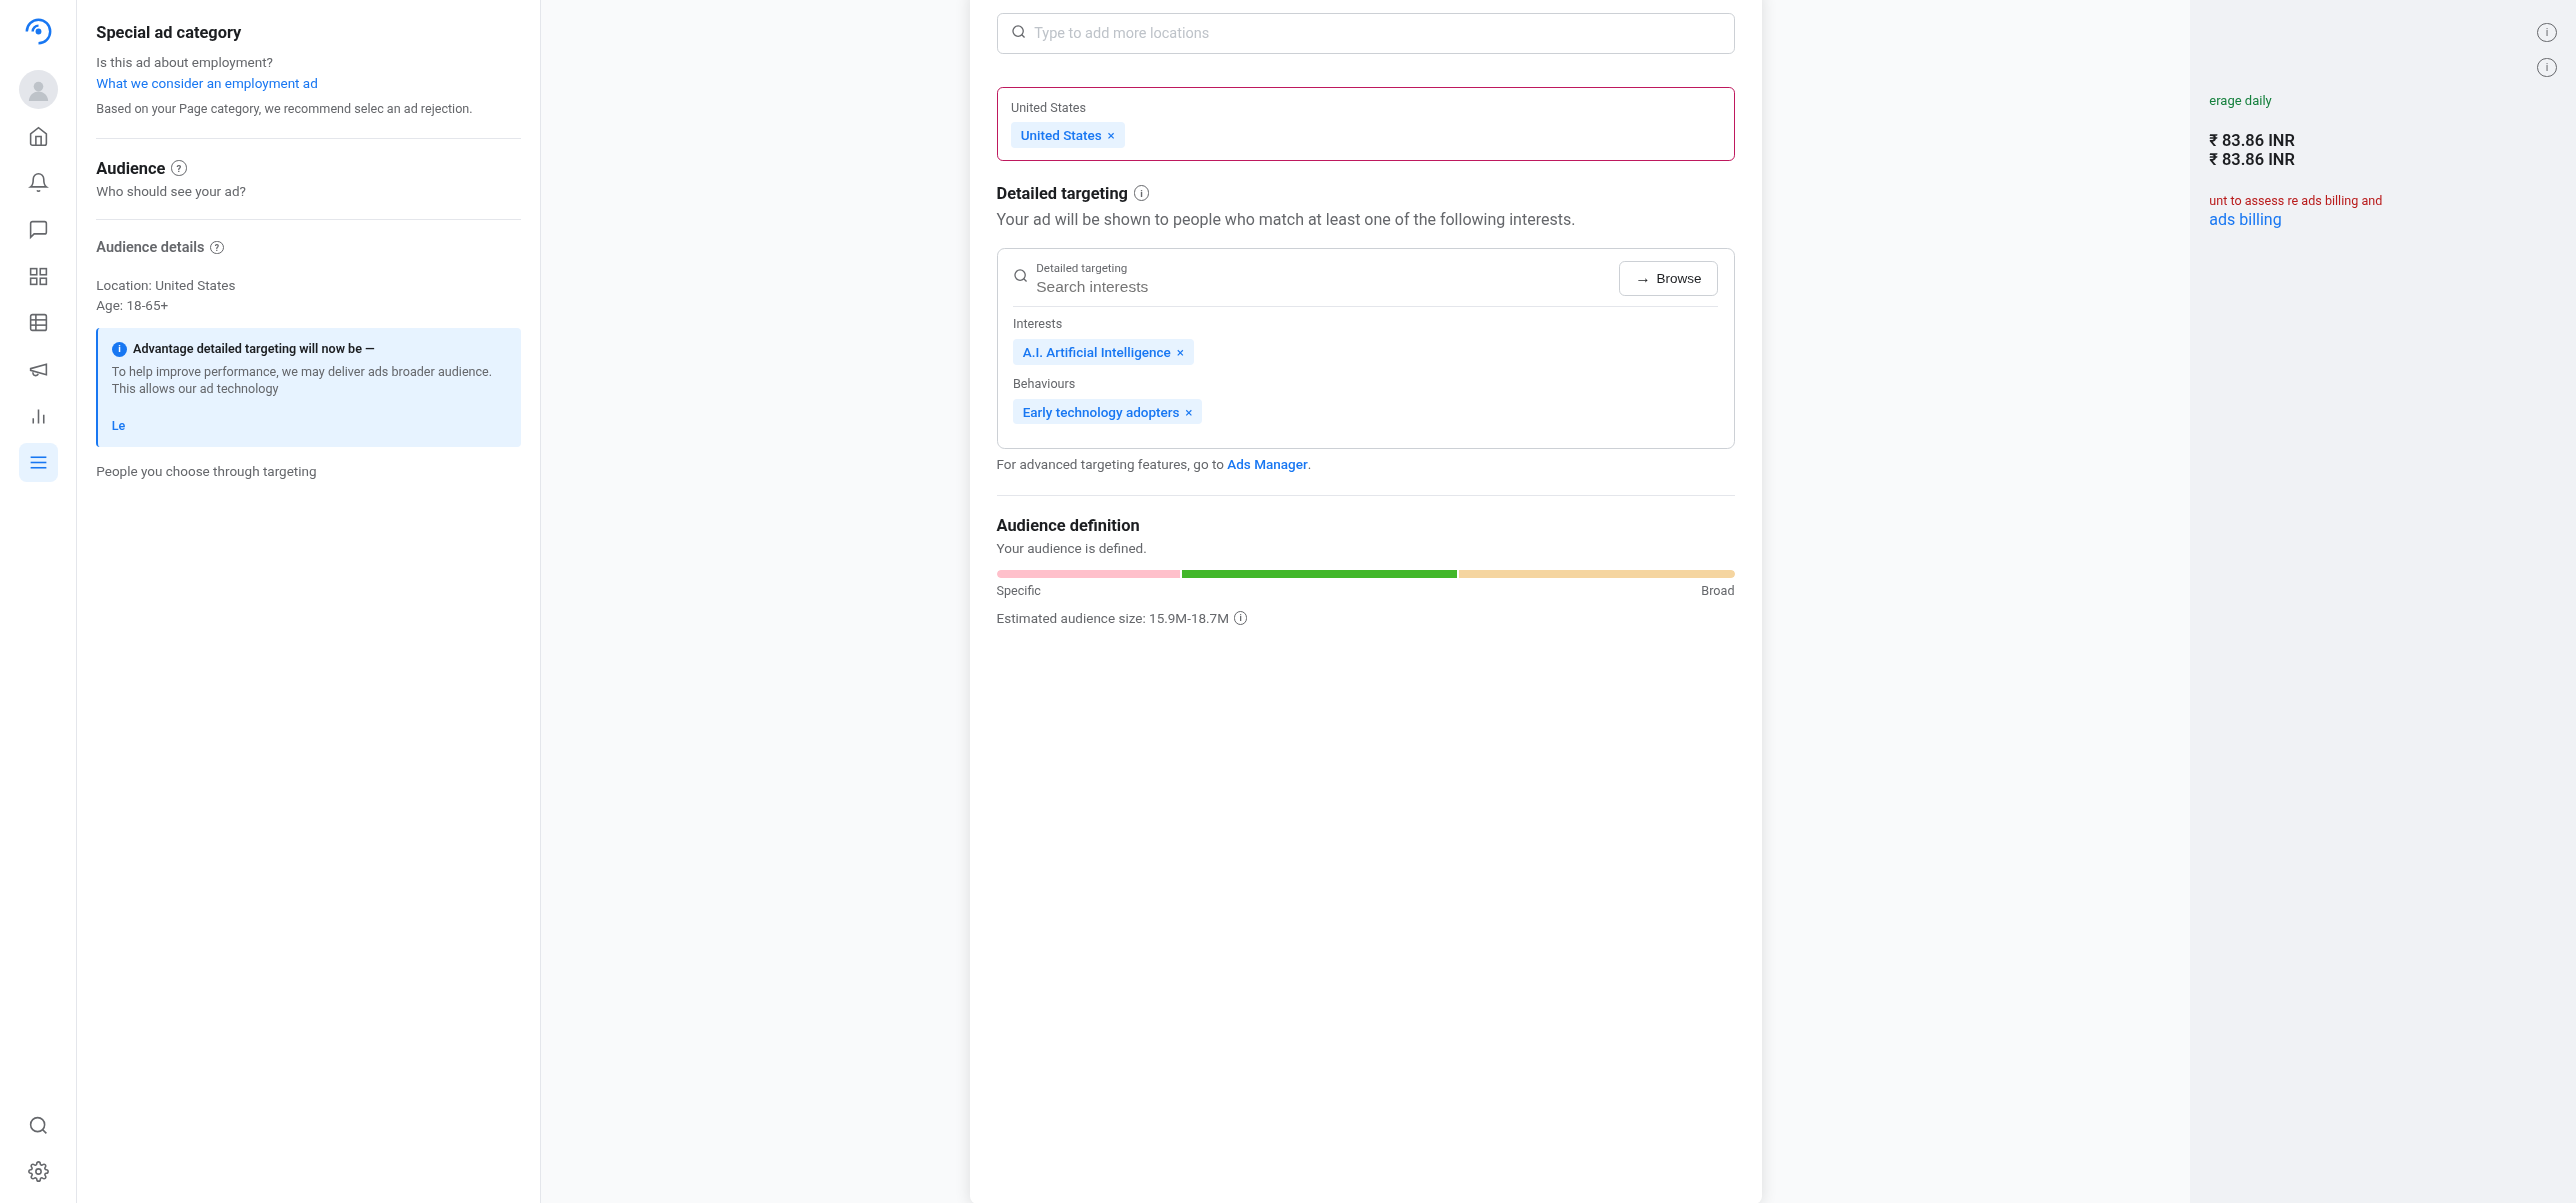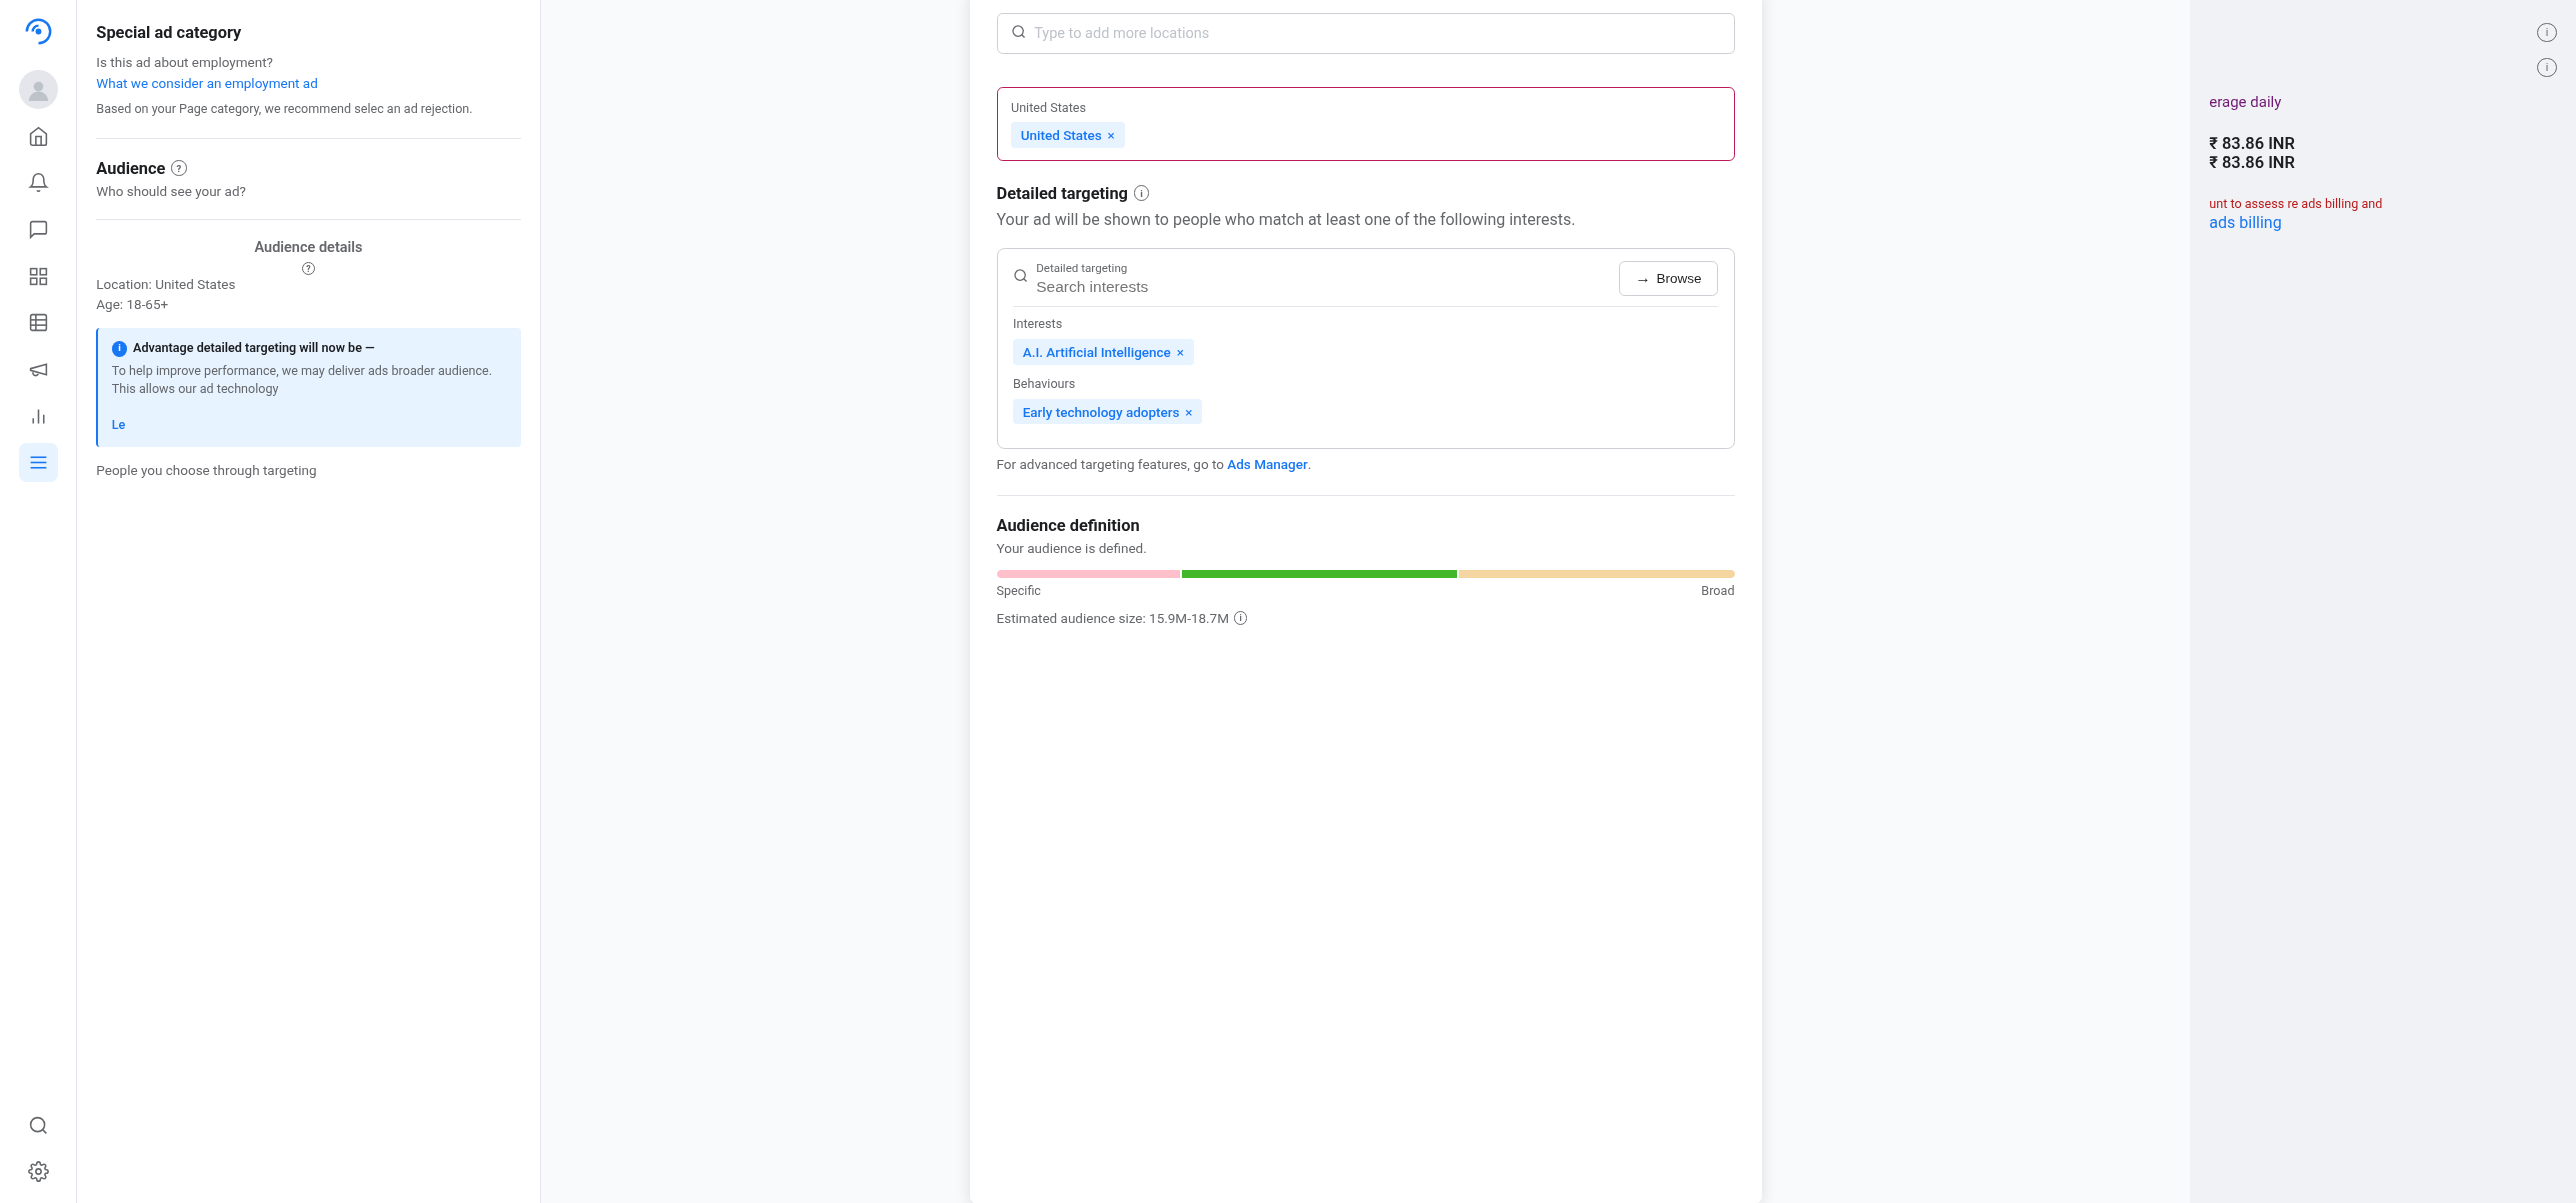--- a/index.html
+++ b/index.html
@@ -148,22 +148,21 @@
       font-size: 12.6px;
       color: #65676b;
       line-height: 1.4;
       margin-top: 1.9px;
     }
 
     .audience-details-header {
       display: flex;
       align-items: center;
       gap: 5.8px;
-      margin-bottom: 1px;
-      flex-direction: column;
+      margin-bottom: 21px;
     }
     .audience-details-title {
       font-size: 14.5px;
       font-weight: 600;
       color: #65676b;
     }
     .detail-line {
       font-size: 13.5px;
       color: #65676b;
       margin-bottom: 3.9px;
@@ -447,22 +446,22 @@
       display: flex;
       align-items: center;
       justify-content: center;
       font-size: 10.6px;
       color: #65676b;
     }
     .right-section {
       margin-bottom: 23px;
     }
     .right-label {
-      font-size: 15px;
-      color: #701a75;
+      font-size: 13px;
+      color: #15803d;
       margin-bottom: 2px;
     }
     .right-amount {
       font-size: 16.4px;
       color: #1c1e21;
       font-weight: 600;
     }
     .right-notice {
       font-size: 12.6px;
       color: #b91c1c;

